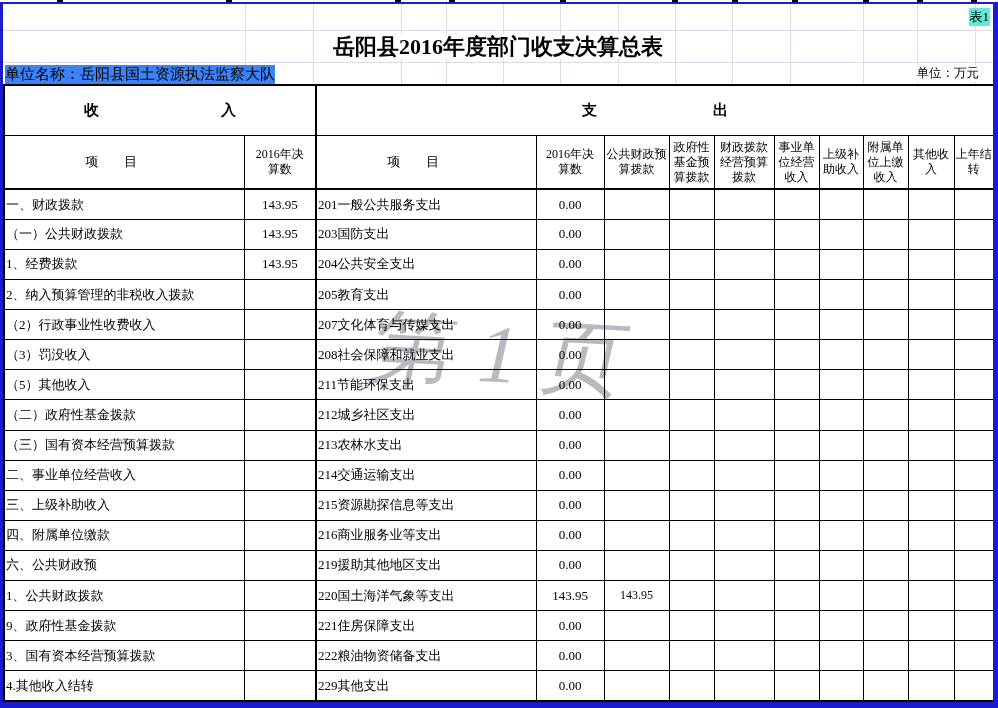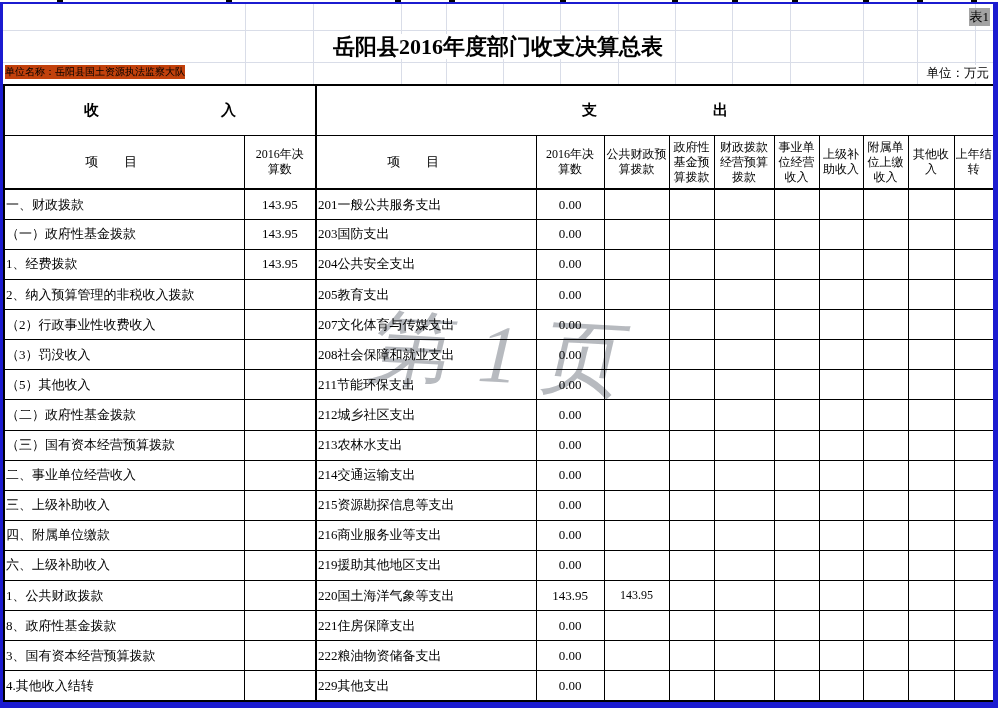--- a/index.html
+++ b/index.html
@@ -14,25 +14,25 @@
   .edge-right{right:0;top:2px;width:5px;height:706px;}
   .edge-bottom{left:0;bottom:0;width:998px;height:6px;}
   .ticks{position:absolute;left:0;top:0;width:998px;height:2px;z-index:4;}
   .tick{position:absolute;top:0;width:6px;height:2px;background:#000;}
   
   .gridrow{position:absolute;left:3px;width:990px;z-index:2;}
   .row-strip{top:4px;height:26px;border-bottom:1px solid #d9dde8;}
   .row-title{top:31px;height:31px;border-bottom:1px solid #d9dde8;}
   .row-unit{top:63px;height:21px;}
   .gl{position:absolute;top:0;bottom:0;width:1px;background:#d9dde8;}
-  .sheet-tag{position:absolute;right:3px;top:4px;font-size:13px;background:#a3a3a3;padding:0 1px;z-index:2;}
+  .sheet-tag{position:absolute;right:3px;top:4px;font-size:13px;background:#5eead4;padding:0 1px;z-index:2;}
   .title-text{position:absolute;left:0;right:0;top:1px;text-align:center;font-size:22px;font-weight:bold;z-index:2;}
   .title-text span{background:#fff;padding:0 4px;}
-  .unit-name{position:absolute;left:2px;top:2px;font-size:10px;background:#c2410c;z-index:2;}
-  .unit-right{position:absolute;right:4px;top:2px;font-size:12.5px;background:#fff;z-index:2;}
+  .unit-name{position:absolute;left:2px;top:2px;font-size:15px;background:#3b82f6;z-index:2;}
+  .unit-right{position:absolute;right:14px;top:2px;font-size:12.5px;background:#fff;z-index:2;}
   
   .watermark{
     position:absolute;left:372px;top:300px;z-index:1;white-space:nowrap;
     font-size:82px;letter-spacing:2px;color:rgba(124,130,139,0.55);
     transform:rotate(3deg) skewX(-10deg);pointer-events:none;
   }
   
   table.main{
     position:absolute;left:3px;top:84px;width:990px;height:618px;z-index:2;
     border-collapse:collapse;table-layout:fixed;background:transparent;
@@ -203,21 +203,21 @@
           <td class="sm"></td>
           <td class="sm"></td>
           <td class="sm"></td>
           <td class="sm"></td>
           <td class="sm"></td>
           <td class="sm"></td>
           <td class="sm"></td>
           <td class="sm"></td>
         </tr>
         <tr>
-          <td class="item lvl1 b">（一）政府性基金拨款</td>
+          <td class="item lvl1 b">（一）公共财政拨款</td>
           <td class="val">143.95</td>
           <td class="item sec">203国防支出</td>
           <td class="val b">0.00</td>
           <td class="sm"></td>
           <td class="sm"></td>
           <td class="sm"></td>
           <td class="sm"></td>
           <td class="sm"></td>
           <td class="sm"></td>
           <td class="sm"></td>
@@ -357,21 +357,21 @@
           <td class="sm"></td>
           <td class="sm"></td>
           <td class="sm"></td>
           <td class="sm"></td>
           <td class="sm"></td>
           <td class="sm"></td>
           <td class="sm"></td>
           <td class="sm"></td>
         </tr>
         <tr>
-          <td class="item lvl0 b">六、上级补助收入</td>
+          <td class="item lvl0 b">六、公共财政预</td>
           <td class="val"></td>
           <td class="item sec">219援助其他地区支出</td>
           <td class="val b">0.00</td>
           <td class="sm"></td>
           <td class="sm"></td>
           <td class="sm"></td>
           <td class="sm"></td>
           <td class="sm"></td>
           <td class="sm"></td>
           <td class="sm"></td>
@@ -385,21 +385,21 @@
           <td class="sm">143.95</td>
           <td class="sm"></td>
           <td class="sm"></td>
           <td class="sm"></td>
           <td class="sm"></td>
           <td class="sm"></td>
           <td class="sm"></td>
           <td class="sm"></td>
         </tr>
         <tr>
-          <td class="item lvl2">8、政府性基金拨款</td>
+          <td class="item lvl2">9、政府性基金拨款</td>
           <td class="val"></td>
           <td class="item sec">221住房保障支出</td>
           <td class="val b">0.00</td>
           <td class="sm"></td>
           <td class="sm"></td>
           <td class="sm"></td>
           <td class="sm"></td>
           <td class="sm"></td>
           <td class="sm"></td>
           <td class="sm"></td>

